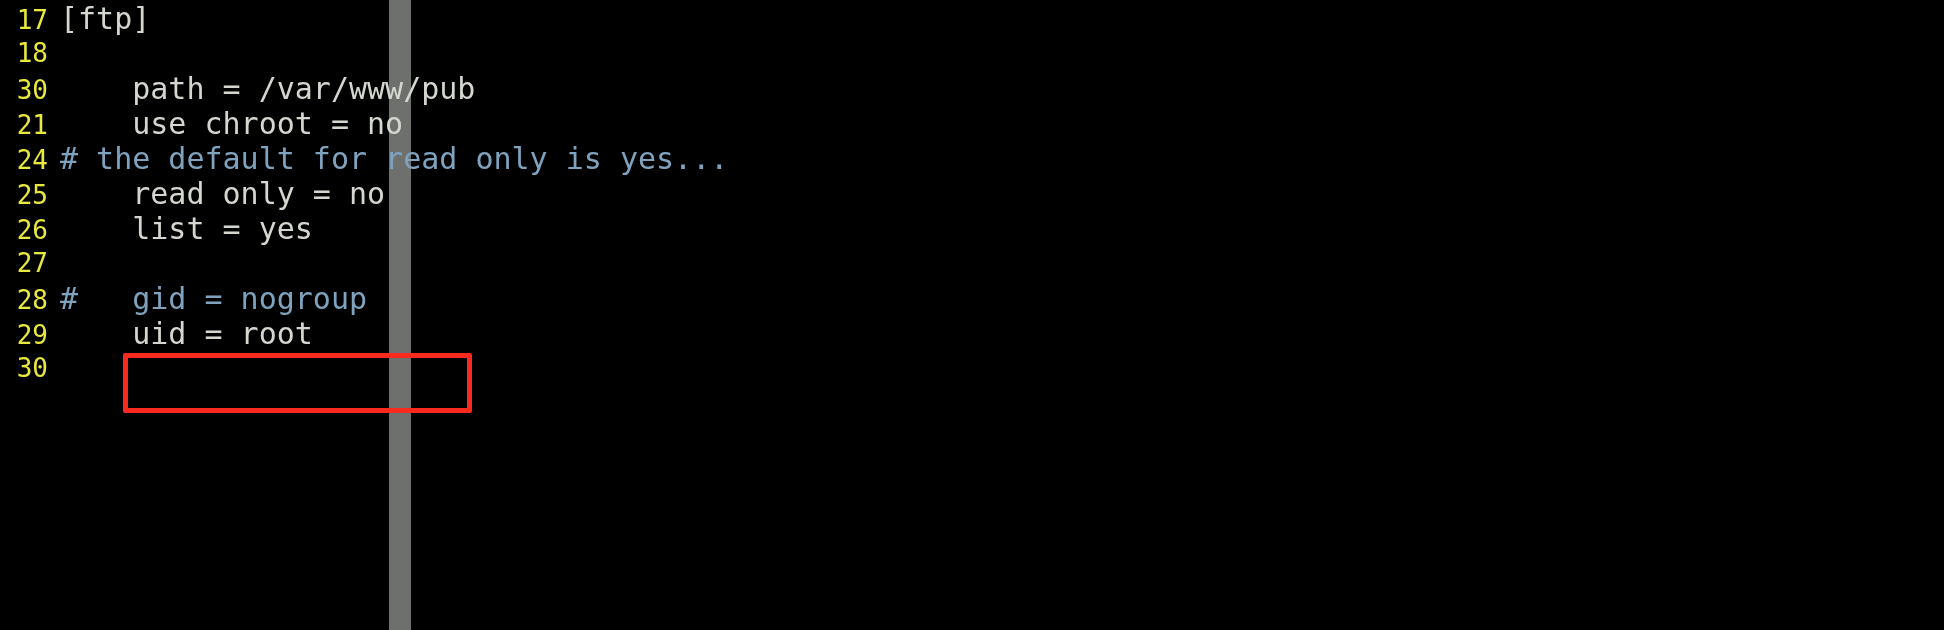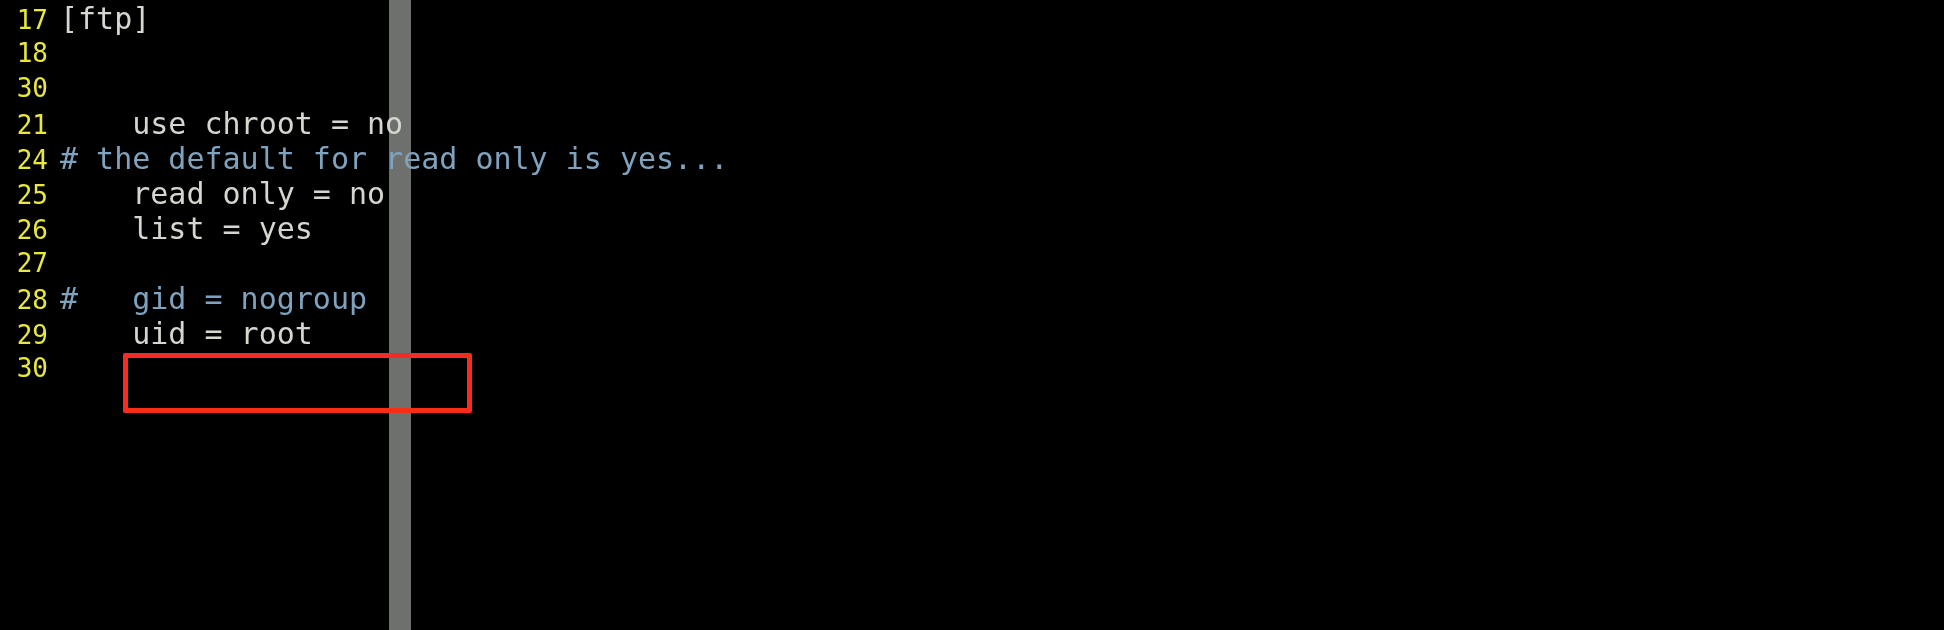--- a/index.html
+++ b/index.html
@@ -84,21 +84,21 @@
 </head>
 <body>
 
 <div id="screen">
 
   <div id="column-marker"></div>
 
   <div id="code">
       <div class="line"><span class="lineno">17</span><span class="content">[ftp]</span></div>
       <div class="line"><span class="lineno">18</span><span class="content"></span></div>
-      <div class="line"><span class="lineno">30</span></div>
+      <div class="line"><span class="lineno">30</span><span class="content">    path = /var/www/pub</span></div>
       <div class="line"><span class="lineno">21</span><span class="content">    use chroot = no</span></div>
       <div class="line"><span class="lineno">24</span><span class="content comment"># the default for read only is yes...</span></div>
       <div class="line"><span class="lineno">25</span><span class="content">    read only = no</span></div>
       <div class="line"><span class="lineno">26</span><span class="content">    list = yes</span></div>
       <div class="line"><span class="lineno">27</span></div>
       <div class="line"><span class="lineno">28</span><span class="content comment">#   gid = nogroup</span></div>
       <div class="line"><span class="lineno">29</span><span class="content">    uid = root</span></div>
       <div class="line"><span class="lineno">30</span></div>
     </div>
 

